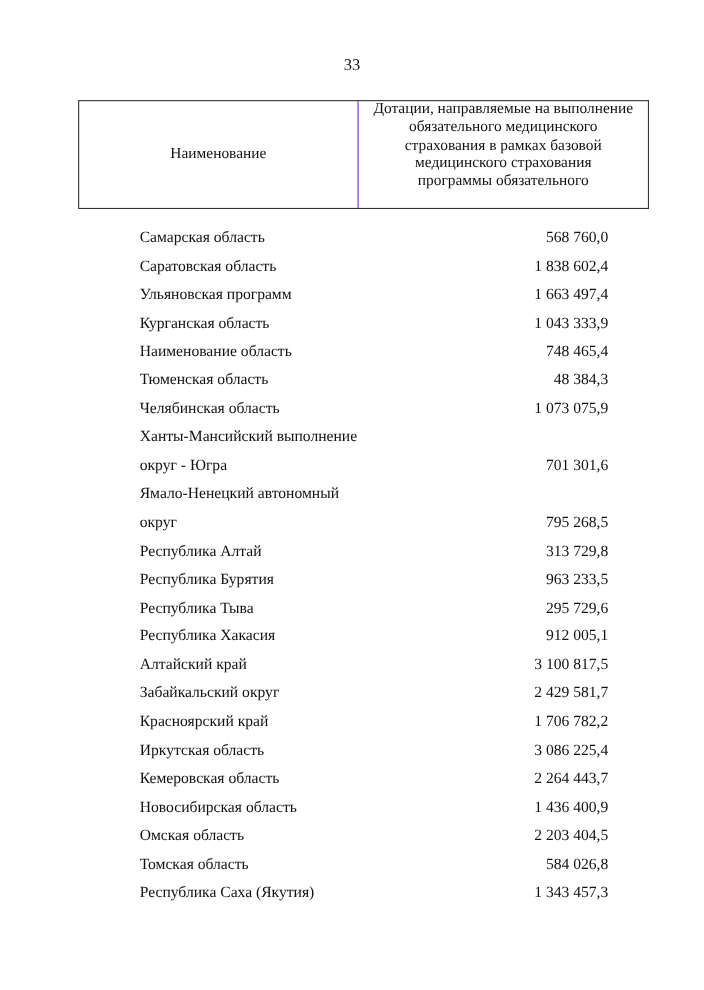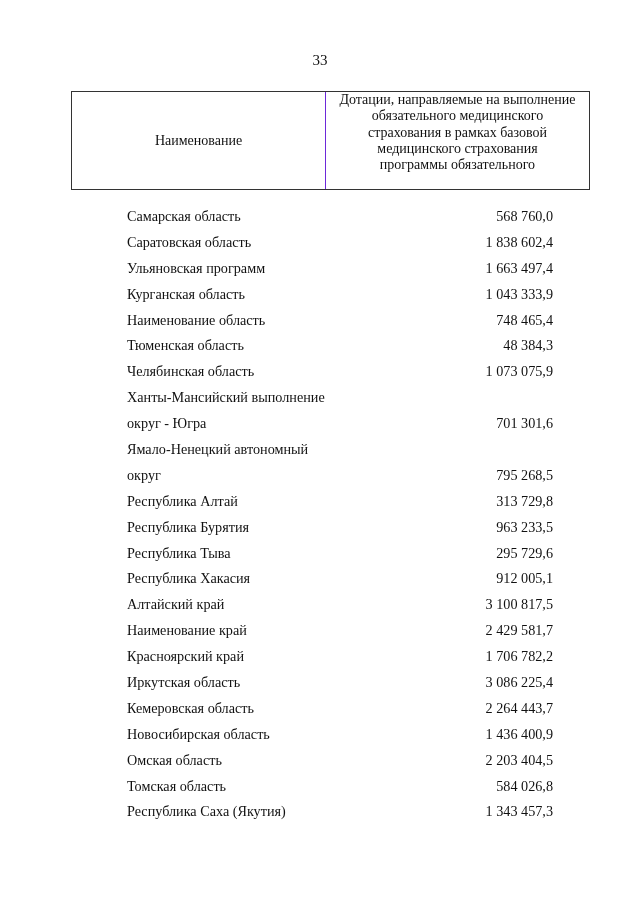--- a/index.html
+++ b/index.html
@@ -113,21 +113,21 @@
     </div>
   <div class="row">
       <span class="name">Республика Хакасия</span>
       <span class="value">912 005,1</span>
     </div>
   <div class="row">
       <span class="name">Алтайский край</span>
       <span class="value">3 100 817,5</span>
     </div>
   <div class="row">
-      <span class="name">Наименование край</span>
+      <span class="name">Забайкальский округ</span>
       <span class="value">2 429 581,7</span>
     </div>
   <div class="row">
       <span class="name">Красноярский край</span>
       <span class="value">1 706 782,2</span>
     </div>
   <div class="row">
       <span class="name">Иркутская область</span>
       <span class="value">3 086 225,4</span>
     </div>

